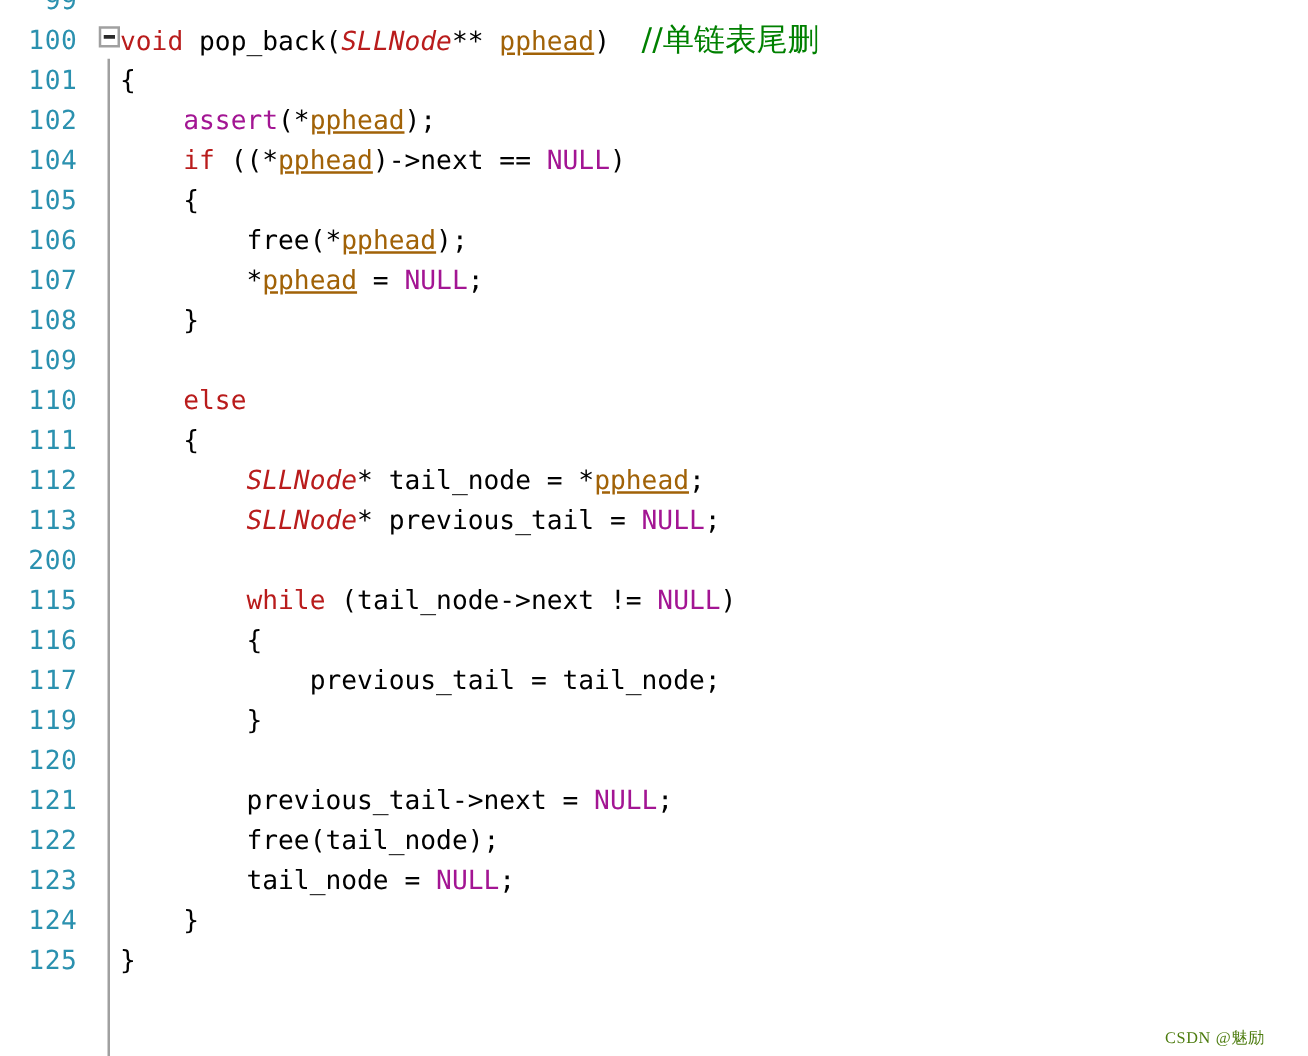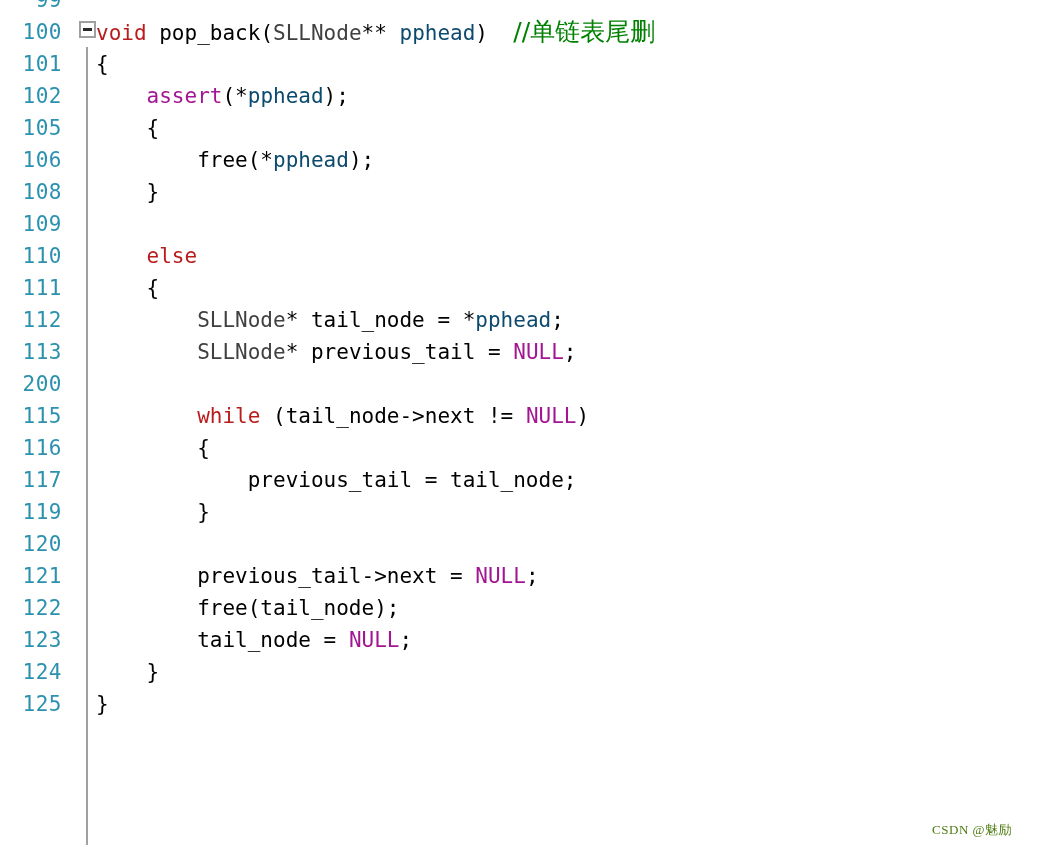--- a/index.html
+++ b/index.html
@@ -78,23 +78,23 @@
     position: absolute;
     left: 2px;
     top: 5px;
     width: 9px;
     height: 3px;
     background: #2a2a2a;
   }
 
   
   .kw      { color: #b91c1c; }   
-  .type    { color: #404040; }   
+  .type    { color: #b91c1c; font-style: italic; }   
   .macro   { color: #a31593; }   
-  .param   { color: #0c4a6e; }   
+  .param   { color: #a16207; text-decoration: underline; }   
   .comment { color: #008000; }   
   .plain   { color: #000000; }
 
   .comment-cjk {
     font-family: "DejaVu Sans", "Liberation Sans", sans-serif;
     font-size: 25px;
   }
 
   
   .watermark {
@@ -124,22 +124,24 @@
 
   <div class="fold-box">
     <span class="minus"></span>
   </div>
 
   <div class="lines-wrap" id="lines-wrap">
       <div class="code-line"><div class="gutter">99</div><div class="linecontent"></div></div>
       <div class="code-line"><div class="gutter">100</div><div class="linecontent"><span class="kw">void </span><span class="plain">pop_back</span><span class="plain">(</span><span class="type">SLLNode</span><span class="plain">** </span><span class="param">pphead</span><span class="plain">)  </span><span class="comment comment-cjk">//单链表尾删</span></div></div>
       <div class="code-line"><div class="gutter">101</div><div class="linecontent"><span class="plain">{</span></div></div>
       <div class="code-line"><div class="gutter">102</div><div class="linecontent"><span class="plain">    </span><span class="macro">assert</span><span class="plain">(*</span><span class="param">pphead</span><span class="plain">);</span></div></div>
+      <div class="code-line"><div class="gutter">104</div><div class="linecontent"><span class="plain">    </span><span class="kw">if</span><span class="plain"> ((*</span><span class="param">pphead</span><span class="plain">)-&gt;next == </span><span class="macro">NULL</span><span class="plain">)</span></div></div>
       <div class="code-line"><div class="gutter">105</div><div class="linecontent"><span class="plain">    {</span></div></div>
       <div class="code-line"><div class="gutter">106</div><div class="linecontent"><span class="plain">        free(*</span><span class="param">pphead</span><span class="plain">);</span></div></div>
+      <div class="code-line"><div class="gutter">107</div><div class="linecontent"><span class="plain">        *</span><span class="param">pphead</span><span class="plain"> = </span><span class="macro">NULL</span><span class="plain">;</span></div></div>
       <div class="code-line"><div class="gutter">108</div><div class="linecontent"><span class="plain">    }</span></div></div>
       <div class="code-line"><div class="gutter">109</div><div class="linecontent"></div></div>
       <div class="code-line"><div class="gutter">110</div><div class="linecontent"><span class="plain">    </span><span class="kw">else</span></div></div>
       <div class="code-line"><div class="gutter">111</div><div class="linecontent"><span class="plain">    {</span></div></div>
       <div class="code-line"><div class="gutter">112</div><div class="linecontent"><span class="plain">        </span><span class="type">SLLNode</span><span class="plain">* tail_node = *</span><span class="param">pphead</span><span class="plain">;</span></div></div>
       <div class="code-line"><div class="gutter">113</div><div class="linecontent"><span class="plain">        </span><span class="type">SLLNode</span><span class="plain">* previous_tail = </span><span class="macro">NULL</span><span class="plain">;</span></div></div>
       <div class="code-line"><div class="gutter">200</div><div class="linecontent"></div></div>
       <div class="code-line"><div class="gutter">115</div><div class="linecontent"><span class="plain">        </span><span class="kw">while</span><span class="plain"> (tail_node-&gt;next != </span><span class="macro">NULL</span><span class="plain">)</span></div></div>
       <div class="code-line"><div class="gutter">116</div><div class="linecontent"><span class="plain">        {</span></div></div>
       <div class="code-line"><div class="gutter">117</div><div class="linecontent"><span class="plain">            previous_tail = tail_node;</span></div></div>

